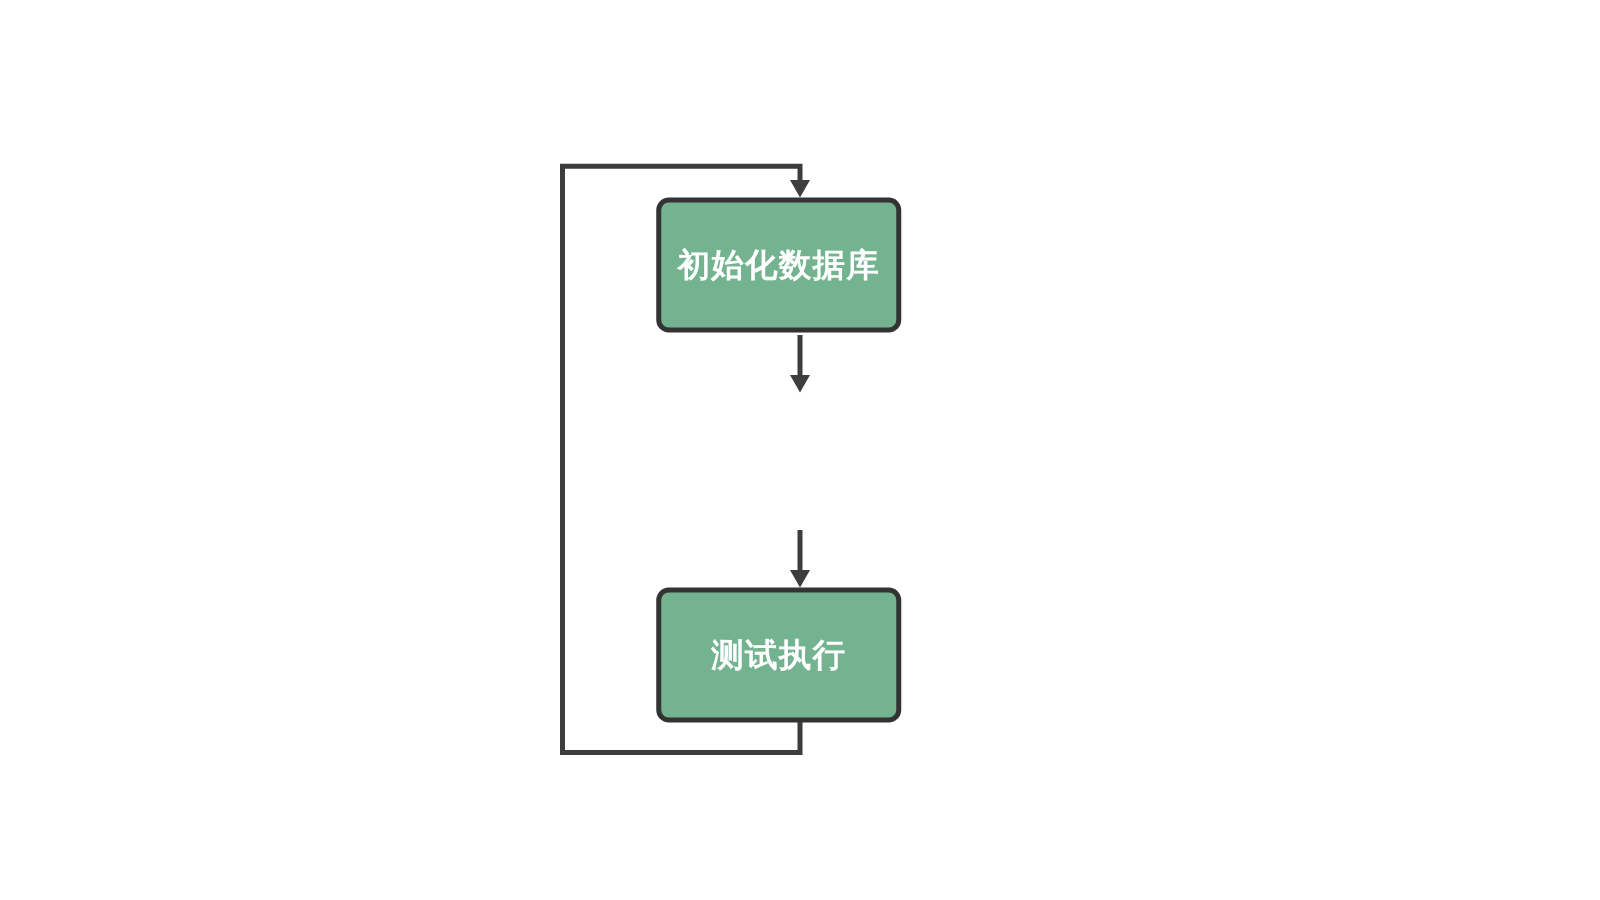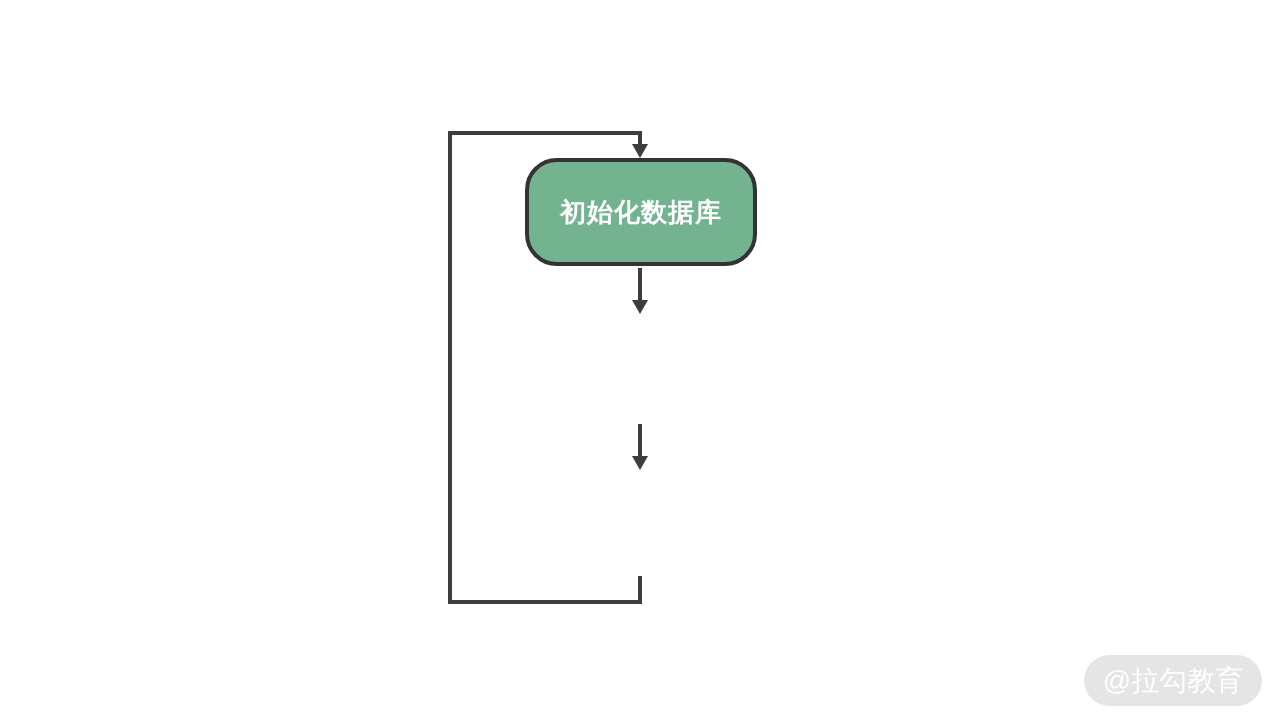--- a/index.html
+++ b/index.html
@@ -19,26 +19,26 @@
     position: absolute;
     left: 0;
     top: 0;
     width: 1280px;
     height: 720px;
     pointer-events: none;
   }
   .flow-node {
     position: absolute;
     left: 525px;
-    width: 232px;
+    width: 196px;
     height: 108px;
     box-sizing: border-box;
     background: var(--node-fill, #73B390);
     border: 4px solid var(--node-border, #333333);
-    border-radius: 32px;
+    border-radius: 10px;
     display: flex;
     align-items: center;
     justify-content: center;
   }
   .flow-node .node-label {
     color: var(--node-text, #ffffff);
     font-size: 26px;
     font-weight: bold;
     letter-spacing: 1px;
     white-space: nowrap;
@@ -80,18 +80,18 @@
 
     <line x1="640" y1="424" x2="640" y2="458" stroke="#3D3D3D" stroke-width="4"></line>
     <polygon points="632,456 648,456 640,470" fill="#3D3D3D"></polygon>
   </svg>
 
   <div class="flow-node node-1">
     <span class="node-label">初始化数据库</span>
   </div>
 
 
+  <div class="flow-node node-3">
+    <span class="node-label">测试执行</span>
+  </div>
 
-  <div class="watermark">
-    <span class="watermark-text">@拉勾教育</span>
-  </div>
 
 </div>
 
 </body></html>

